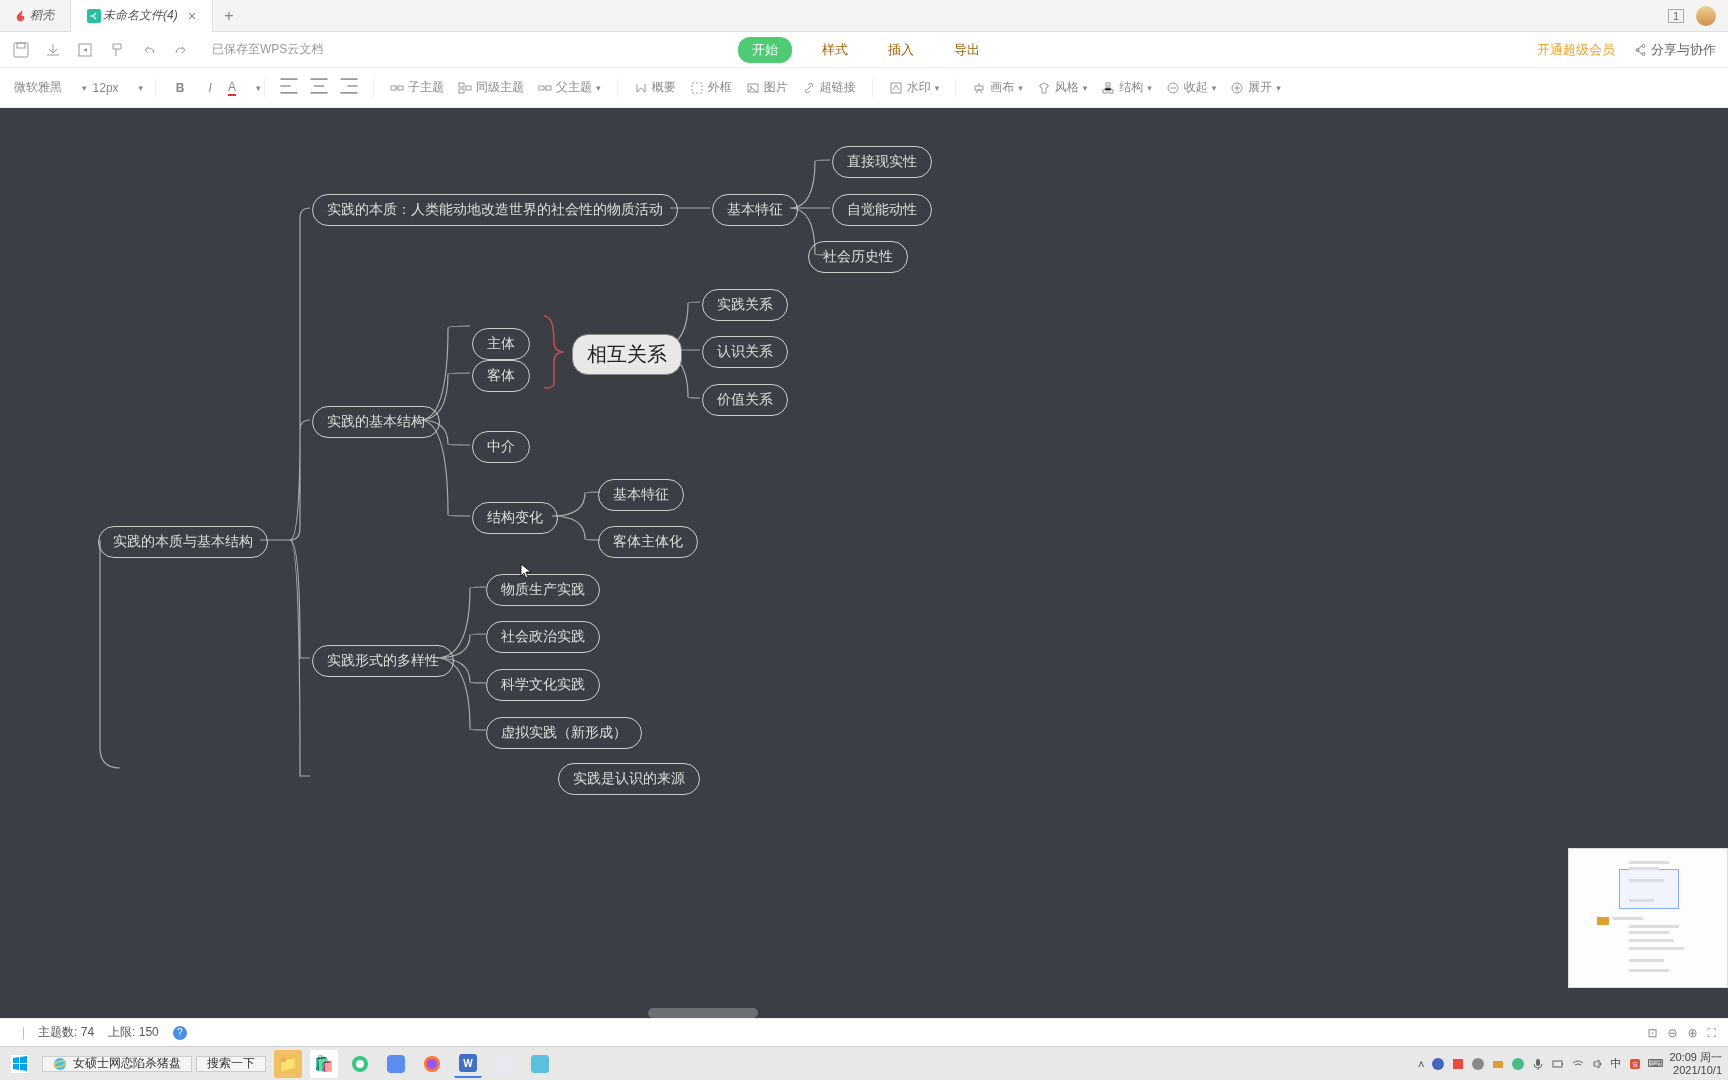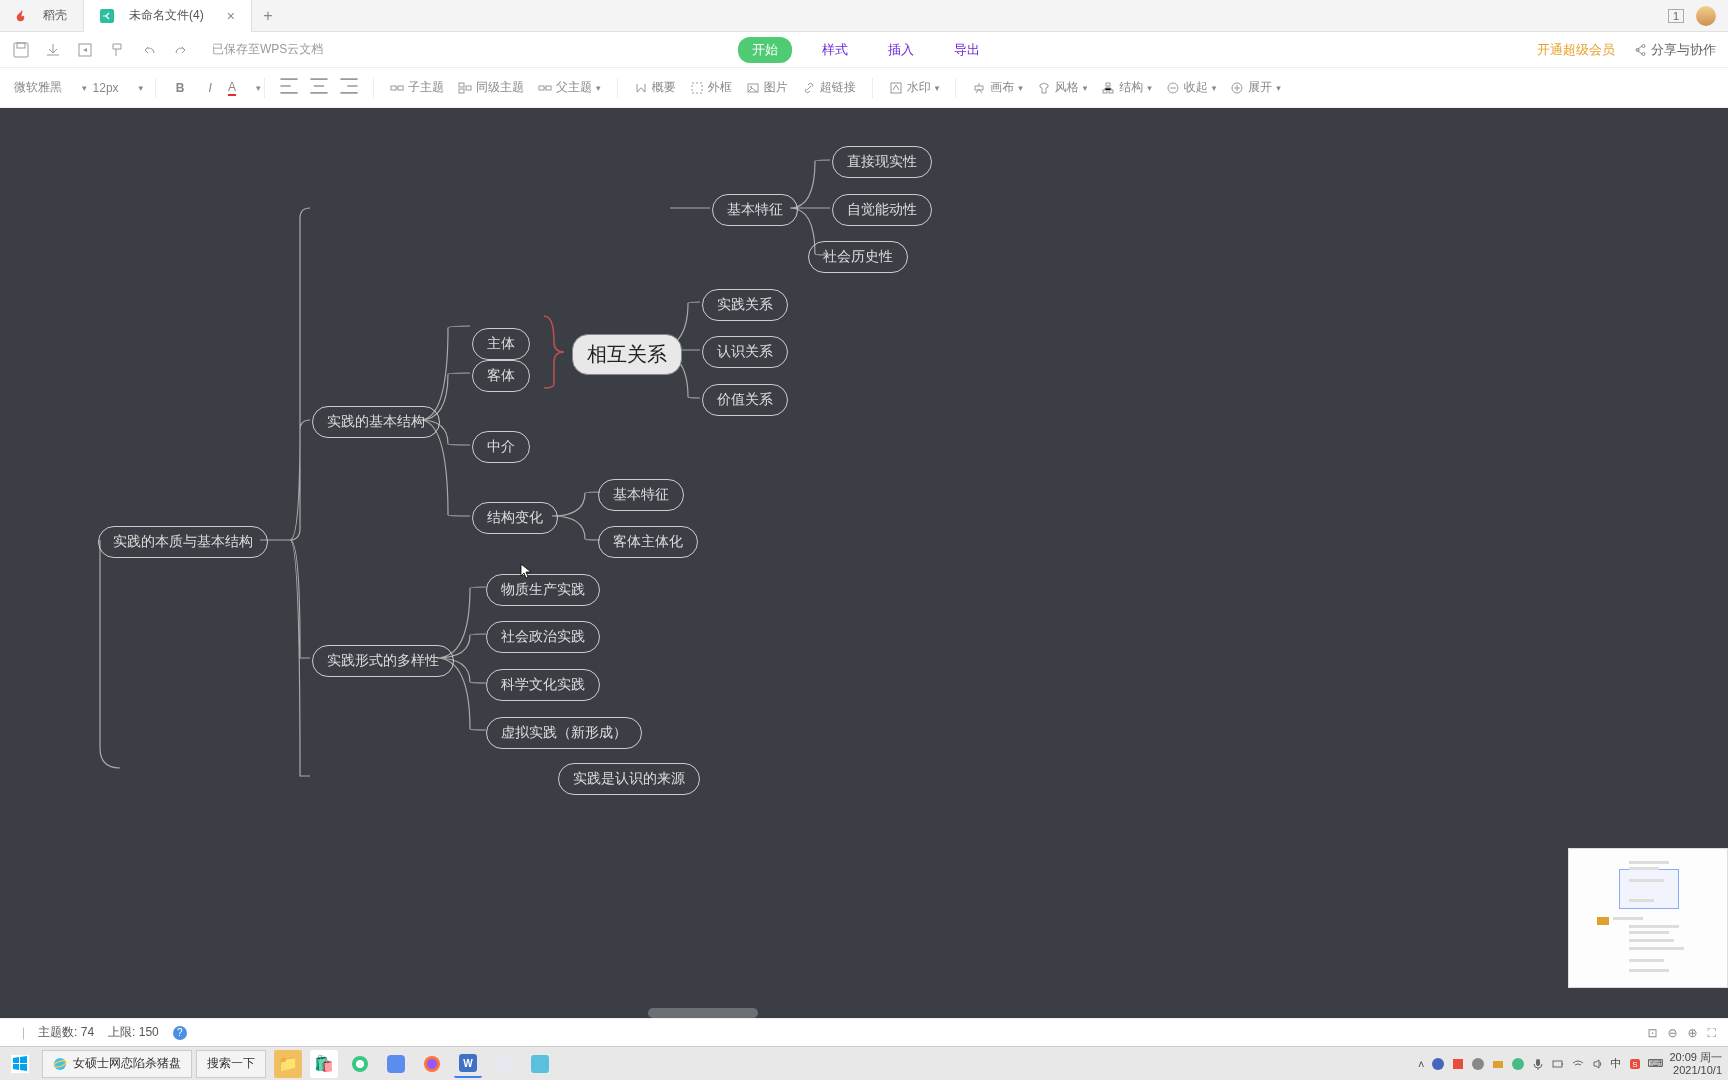--- a/index.html
+++ b/index.html
@@ -1,31 +1,31 @@
 <!DOCTYPE html>
 <html><head>
 <meta charset="utf-8">
 <style>
 * { margin:0; padding:0; box-sizing:border-box; font-family:"Microsoft YaHei","微软雅黑",sans-serif; }
 body { width:1728px; height:1080px; overflow:hidden; background:#fff; display:flex; flex-direction:column; }
 .tabbar { height:32px; background:#f4f4f4; display:flex; align-items:center; border-bottom:1px solid #e0e0e0; }
-.tab { height:32px; padding:0 16px; display:flex; align-items:center; gap:15px; font-size:12px; color:#555; border-right:1px solid #e0e0e0; }
+.tab { height:32px; padding:0 16px; display:flex; align-items:center; gap:2px; font-size:12px; color:#555; border-right:1px solid #e0e0e0;font-style:italic; }
 .tab.first svg { width:12px; height:12px; }
 .tab.active { background:#fff; }
 .tab-close { color:#888; font-size:14px; margin-left:8px; }
 .tab-add { width:32px; text-align:center; color:#888; font-size:16px; }
 .tabbar-right { margin-left:auto; display:flex; align-items:center; gap:12px; padding-right:12px; }
 .badge-num { border:1px solid #aaa; padding:0 4px; font-size:11px; color:#666; }
 .avatar { width:20px; height:20px; border-radius:50%; background:linear-gradient(#f0d090,#d09050); }
 .toolbar1 { height:36px; display:flex; align-items:center; padding:0 12px; gap:14px; border-bottom:1px solid #eee; }
 .tbtn { color:#888; display:flex; align-items:center; }
 .tbtn svg { width:18px; height:18px; }
 .save-status { font-size:12px; color:#999; margin-left:8px; }
 .menu-center { position:absolute; left:50%; transform:translateX(-50%); display:flex; gap:20px; font-size:13px; }
-.menu-item { color:#6d28d9; padding:4px 10px; }
+.menu-item { color:#a16207; padding:4px 10px; }
 .menu-item.active { background:#4ecb73; color:#fff; border-radius:12px; padding:4px 14px;font-family:Liberation Mono, monospace; }
 .toolbar1-right { margin-left:auto; display:flex; gap:18px; align-items:center; font-size:13px; }
 .vip { color:#e8a030; }
 .share { color:#666; display:flex; align-items:center; gap:4px; }
 .toolbar2 { height:40px; display:flex; align-items:center; padding:0 14px; gap:6px; border-bottom:1px solid #eee; font-size:12px; color:#888; }
 .sel { display:flex; align-items:center; gap:20px; }
 .sep { width:1px; height:20px; background:#eee; margin:0 6px; }
 .fmt { width:24px; text-align:center; }
 .grp { display:flex; align-items:center; gap:4px; padding:0 4px; }
 .grp svg { width:14px; height:14px; }
@@ -40,21 +40,21 @@
 .minimap .view { position:absolute; left:50px; top:20px; width:60px; height:40px; border:1px solid #88aaff; background:rgba(136,170,255,.1); }
 .minimap .blob { position:absolute; background:#ddd; }
 .minimap .root { position:absolute; left:28px; top:68px; width:12px; height:8px; background:#e0a030; }
 .cursor { position:absolute; left:520px; top:455px; }
 .scroll-thumb { position:absolute; bottom:0; left:648px; width:110px; height:10px; background:rgba(255,255,255,.25); border-radius:5px; }
 .statusbar { height:28px; background:#fff; border-top:1px solid #eee; display:flex; align-items:center; padding:0 12px; font-size:12px; color:#555; gap:14px; }
 .status-right { margin-left:auto; display:flex; gap:10px; color:#888; }
 .help-ic { width:14px; height:14px; border-radius:50%; background:#4a90e2; color:#fff; font-size:10px; display:inline-flex; align-items:center; justify-content:center; }
 .taskbar { height:34px; background:#e8e8e8; display:flex; align-items:center; border-top:1px solid #ccc; }
 .start { width:40px; height:34px; display:flex; align-items:center; justify-content:center; }
-.tb-item { height:28px; padding:0 10px; display:flex; align-items:center; gap:6px; font-size:12px; color:#333; margin:0 2px; }
+.tb-item { height:16px; padding:0 10px; display:flex; align-items:center; gap:6px; font-size:12px; color:#333; margin:0 2px; }
 .tb-item.win { border:1px solid #ccc; background:#f4f4f4; }
 .tb-icons { display:flex; gap:8px; margin-left:6px; }
 .tb-icons span { width:28px; height:28px; display:flex; align-items:center; justify-content:center; border-radius:2px; }
 .tray { margin-left:auto; display:flex; align-items:center; gap:6px; padding-right:6px; font-size:11px; color:#444; }
 .tray-ic { width:14px; height:14px; }
 .clock { text-align:right; line-height:1.1; font-size:11px; }
 .carrot { font-size:9px; }
 </style>
 </head>
 <body>
@@ -281,20 +281,21 @@
 
     <path d="M436 550 Q470 550 470 480 Q470 479 486 479 M436 550 Q470 550 470 527 Q470 526 486 526 M436 550 Q470 550 470 574 Q470 575 486 575 M436 550 Q470 550 470 621 Q470 622 486 622"></path>
   </svg>
 
   <svg class="conn brace" style="left:540px;top:204px;width:30px;height:80px">
     <path d="M4 4 Q14 4 14 30 Q14 40 24 40 Q14 40 14 50 L14 72 Q14 76 4 76"></path>
   </svg>
 
   <div class="node wide" style="left:98px;top:418px">实践的本质与基本结构</div>
 
+  <div class="node wide" style="left:312px;top:86px">实践的本质：人类能动地改造世界的社会性的物质活动</div>
   <div class="node" style="left:712px;top:86px">基本特征</div>
   <div class="node" style="left:832px;top:38px">直接现实性</div>
   <div class="node" style="left:832px;top:86px">自觉能动性</div>
   <div class="node" style="left:808px;top:133px">社会历史性</div>
 
   <div class="node wide" style="left:312px;top:298px">实践的基本结构</div>
   <div class="node" style="left:472px;top:220px">主体</div>
   <div class="node" style="left:472px;top:252px">客体</div>
   <div class="node" style="left:472px;top:323px">中介</div>
   <div class="node" style="left:472px;top:394px">结构变化</div>

